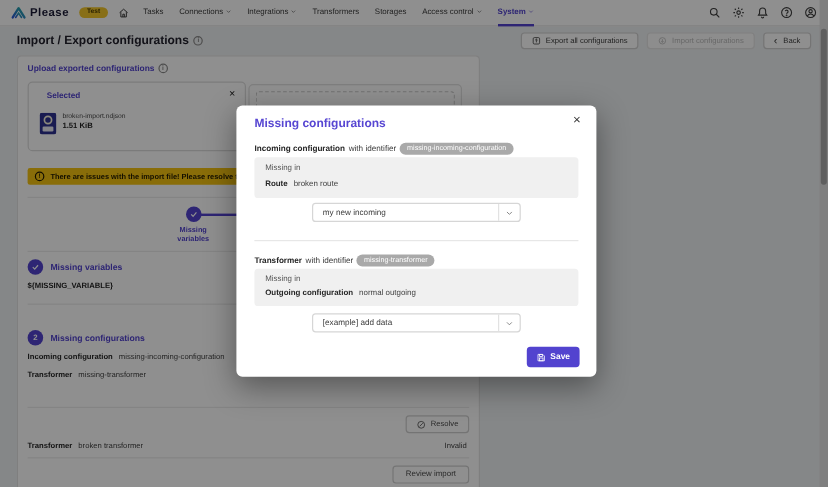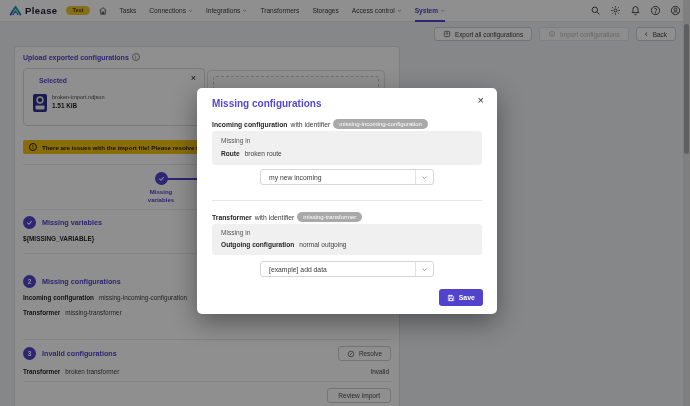--- a/index.html
+++ b/index.html
@@ -212,20 +212,24 @@
             <circle cx="12" cy="12" r="9"></circle>
               <circle cx="12" cy="9.5" r="3"></circle>
               <path d="M6 18.3 c1.6-2.8 3.9-3.8 6-3.8 s4.4 1 6 3.8"></path>
           </svg>
         </span>
       </span>
     </div>
   </nav>
 
   <div class="page-header">
+    <span class="page-title">
+      <span>Import / Export configurations</span>
+      <span class="info-icon"></span>
+    </span>
     <div class="header-actions">
       <span class="btn">
         <span style="display:flex;">
           <svg width="8" height="8" viewBox="0 0 24 24" fill="none" stroke="#3c3c3c" stroke-width="2">
             <rect x="4" y="4" width="16" height="16" rx="3"></rect>
               <path d="M12 16 V8 M9 10.5 L12 7.5 L15 10.5"></path>
           </svg>
         </span>
         <span>Export all configurations</span>
       </span>
@@ -316,24 +320,20 @@
     </div>
     <div class="row" style="top:247px;">
       <b>Incoming configuration</b><span>missing-incoming-configuration</span>
     </div>
     <div class="row" style="top:262px;">
       <b>Transformer</b><span>missing-transformer</span>
     </div>
 
     <div class="hr" style="top:292px;"></div>
 
-    <div class="sec-head" style="top:300px;">
-      <span class="sec-badge">3</span>
-      <span class="sec-name">Invalid configurations</span>
-    </div>
     <span class="resolve-btn">
       <span style="display:flex;">
         <svg width="8" height="8" viewBox="0 0 24 24" fill="none" stroke="#4a4a4a" stroke-width="2">
             <circle cx="12" cy="12" r="8.5"></circle>
             <path d="M8 16 L16 8"></path>
           </svg>
       </span>
       <span>Resolve</span>
     </span>
     <div class="row" style="top:321px;">

